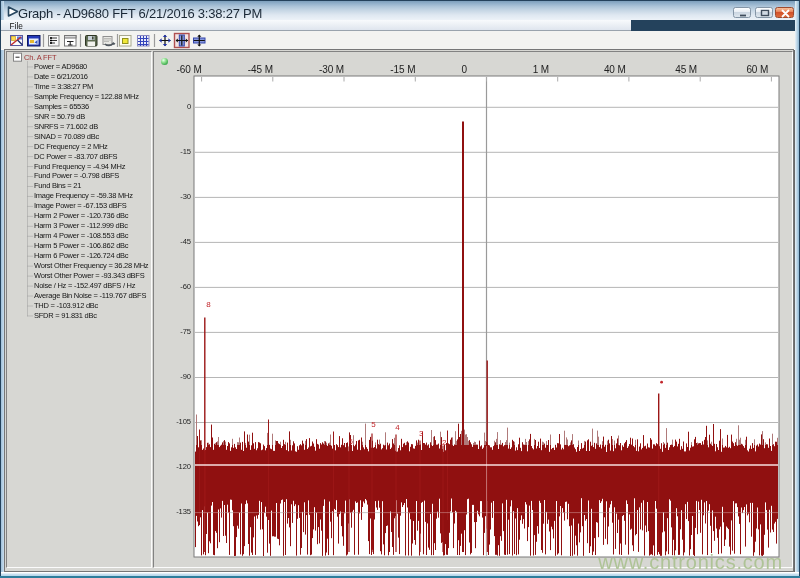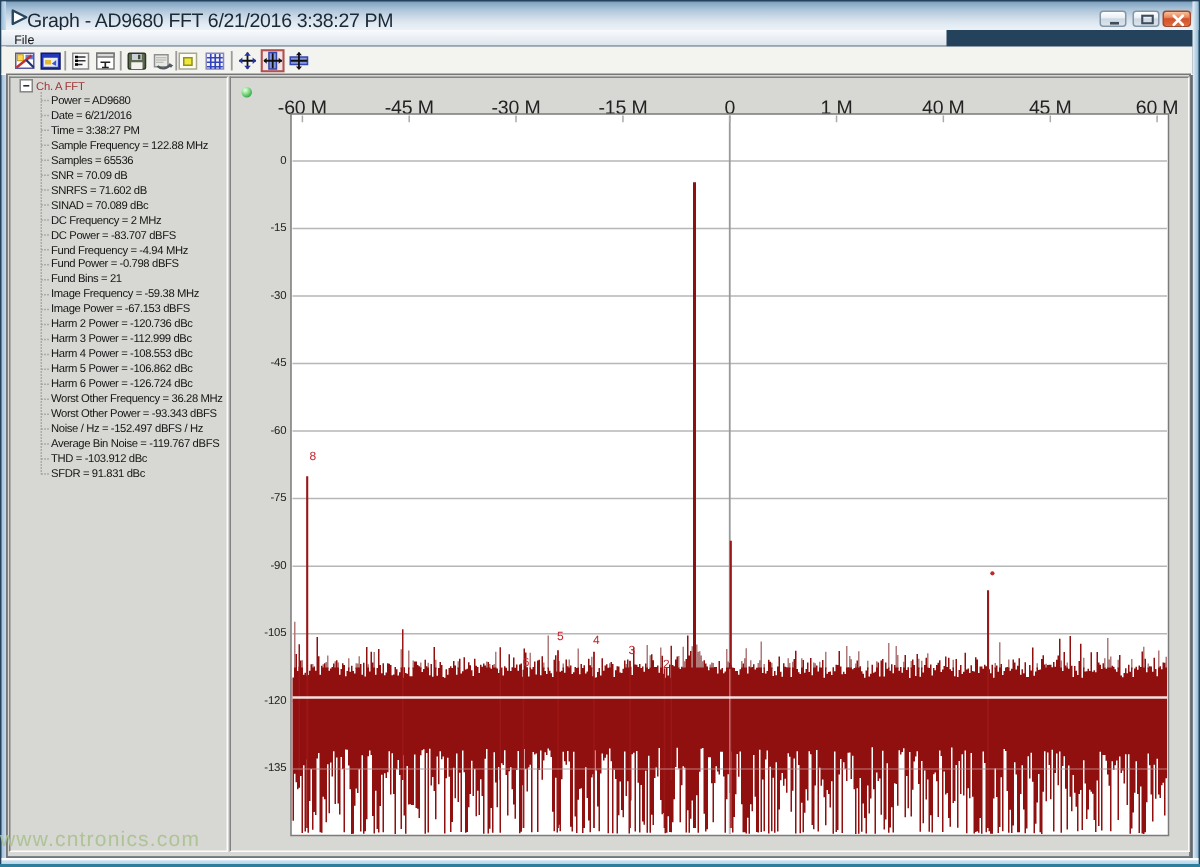--- a/index.html
+++ b/index.html
@@ -14,25 +14,25 @@
 #toolbar {left:1px;top:31px;width:794px;height:19px;background:#f3f3f0;border-bottom:1px solid #fbfbfa}
 #client {left:5px;top:50px;width:788px;height:521px;background:#d7d7d3;outline:1px solid #767676}
 #treepanel {left:6px;top:51px;width:146px;height:517px;background:#d7d7d3;
  border-top:1px solid #828282;border-left:1px solid #828282;
  border-right:1px solid #fbfbfb;border-bottom:1px solid #fbfbfb}
 #plotpanel {left:153px;top:51px;width:640px;height:517px;background:#d7d7d3;
  border-top:1px solid #828282;border-left:1px solid #828282;
  border-right:1px solid #fbfbfb;border-bottom:1px solid #fbfbfb}
 #chA {left:24px;top:52.6px;font-size:7.5px;color:#9c3434;letter-spacing:-0.15px}
 #rows {left:34px;top:62px;font-size:7.5px;line-height:9.96px;color:#151515;letter-spacing:-0.25px;white-space:nowrap}
-.xl {position:absolute;top:63.8px;width:50px;text-align:center;font-size:13px;color:#222;letter-spacing:-0.1px}
+.xl {position:absolute;top:63.8px;width:50px;text-align:left;font-size:10px;color:#222;letter-spacing:-0.1px}
 .yl {position:absolute;left:158px;top:0;width:33px;text-align:right;font-size:7.6px;color:#222;letter-spacing:-0.1px;margin-top:-0.7px}
 #led {left:161px;top:57.5px;width:7px;height:7px;border-radius:50%;
  background:radial-gradient(circle at 35% 30%,#eafff0 0%,#9ce89a 30%,#3aa84b 75%,#1d7a30 100%)}
-#wm {left:0;top:551px;width:783px;font-size:14px;letter-spacing:0.8px;
+#wm {left:0;top:551px;width:783px;text-align:right;font-size:20px;letter-spacing:0.8px;
  color:rgba(172,194,146,0.95);z-index:50}
 .wbtn {position:absolute;top:7px;height:10.5px;border-radius:2.5px}
 #bmin,#bmax {width:18px;border:1px solid #8495a6;
  background:linear-gradient(180deg,#fdfeff 0%,#e8eef4 45%,#ccd7e2 50%,#dde6ee 100%)}
 #bmin {left:733px} #bmax {left:754.5px}
 #bclose {left:774.5px;width:19px;top:6.5px;height:11px;border:1px solid #9e4a2e;border-radius:2.5px;
  background:linear-gradient(180deg,#f8c09a 0%,#e8855c 40%,#d2512b 50%,#dd6a3a 100%)}
 .borderL {left:1px;top:1px;width:3px;height:575px;background:linear-gradient(90deg,#9fc0da,#c8dcec)}
 .borderR {left:795px;top:1px;width:4px;height:575px;background:linear-gradient(90deg,#e8f2f8,#8fb8d4)}
 .borderB {left:1px;top:572px;width:798px;height:4px;background:linear-gradient(180deg,#ffffff 0%,#ffffff 28%,#cde3f2 45%,#b5d6e9 100%)}
@@ -118,21 +118,21 @@
     <div class="abs" style="left:794px;top:50px;width:1px;height:522px;background:#6a6a6a"></div>
  <div id="treepanel" class="abs"></div>
  <div id="plotpanel" class="abs"></div>
  <div id="chA" class="abs">Ch. A FFT</div>
  <div id="rows" class="abs">
       <div>Power = AD9680</div>
       <div>Date = 6/21/2016</div>
       <div>Time = 3:38:27 PM</div>
       <div>Sample Frequency = 122.88 MHz</div>
       <div>Samples = 65536</div>
-      <div>SNR = 70.09 dB</div>
+      <div>SNR = 50.79 dB</div>
       <div>SNRFS = 71.602 dB</div>
       <div>SINAD = 70.089 dBc</div>
       <div>DC Frequency = 2 MHz</div>
       <div>DC Power = -83.707 dBFS</div>
       <div>Fund Frequency = -4.94 MHz</div>
       <div>Fund Power = -0.798 dBFS</div>
       <div>Fund Bins = 21</div>
       <div>Image Frequency = -59.38 MHz</div>
       <div>Image Power = -67.153 dBFS</div>
       <div>Harm 2 Power = -120.736 dBc</div>

